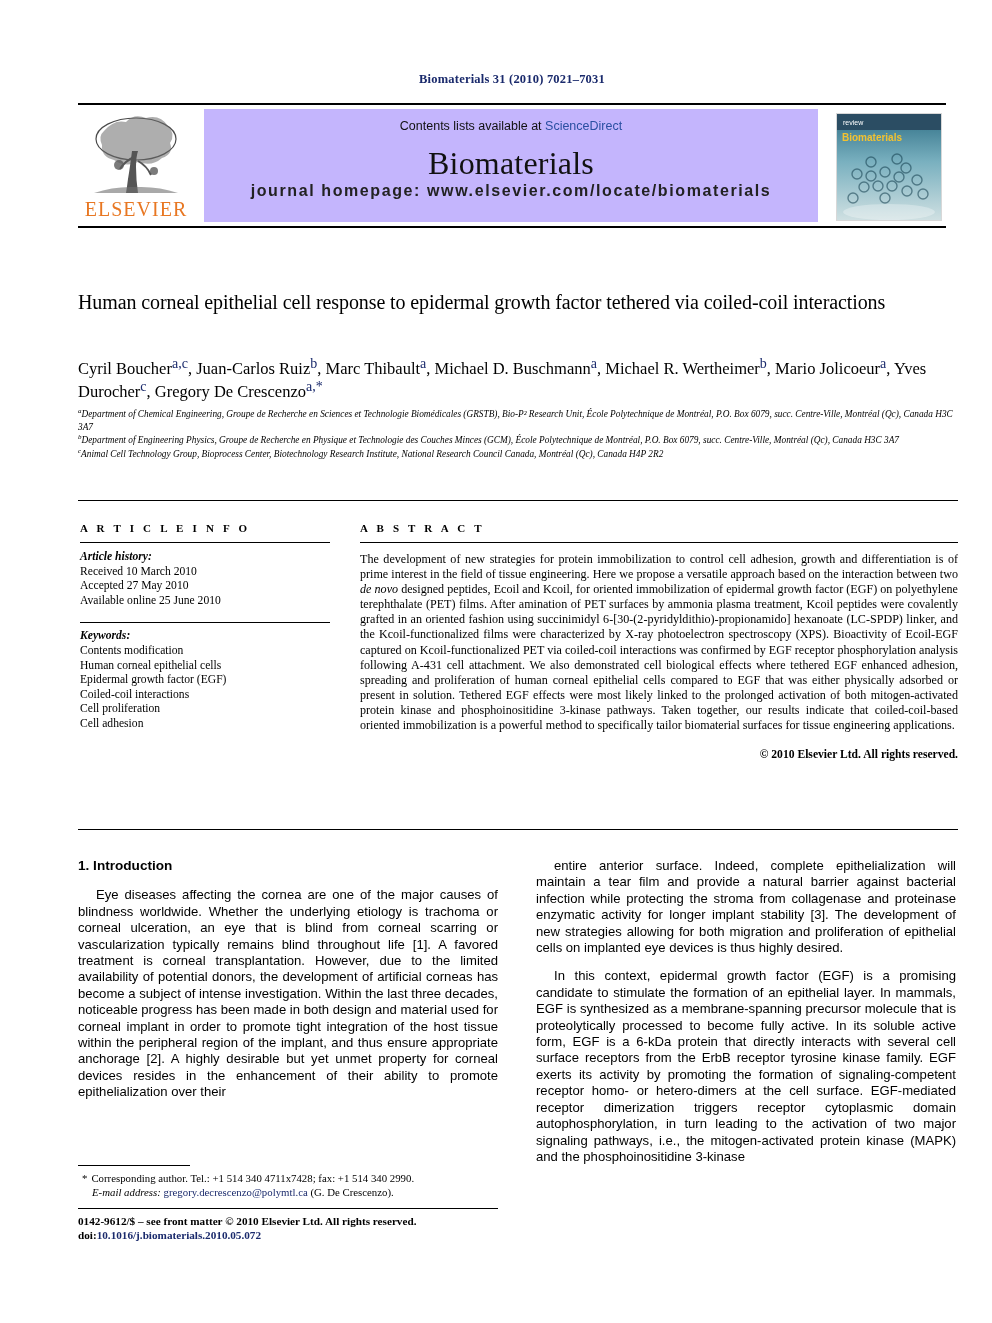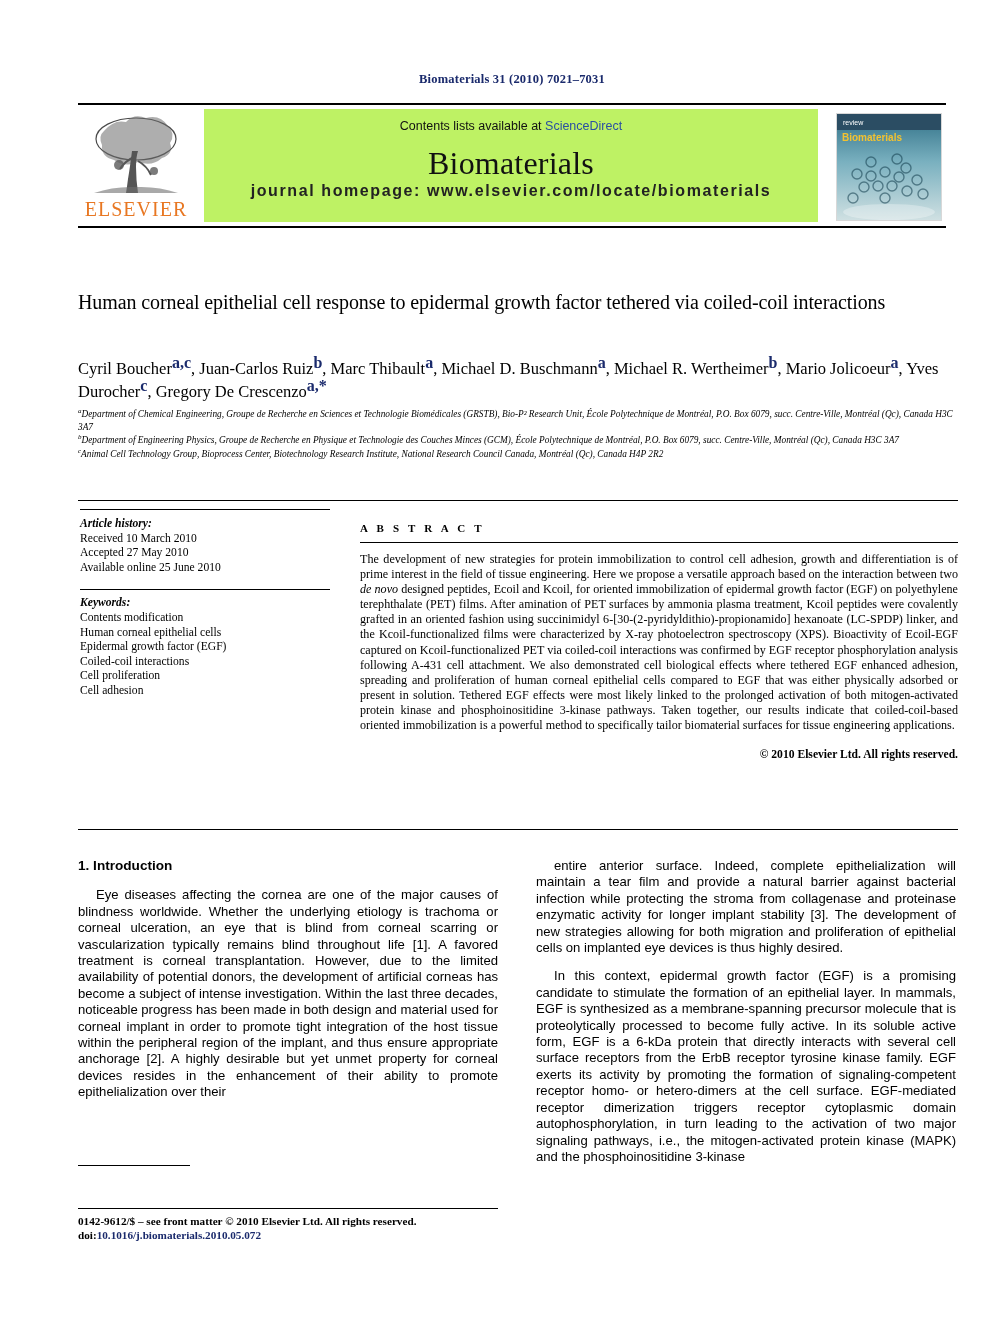--- a/index.html
+++ b/index.html
@@ -63,21 +63,21 @@
     letter-spacing: 1px;
     color: #E87722;
     margin-top: 1px;
     font-weight: normal;
   }
   .masthead-center {
     position: absolute;
     left: 126px; top: 4px;
     right: 128px;
     height: 113px;
-    background: #bef264;
+    background: #c4b5fd;
     text-align: center;
   }
   .contents-line {
     font-family: "Liberation Sans", sans-serif;
     font-size: 12.5px;
     color: #111;
     padding-top: 10px;
   }
   .contents-line .sd {
     color: #2a4fa2;
@@ -121,22 +121,22 @@
     position: absolute;
     left: 62px; top: 357px;
     width: 880px;
     font-family: "Liberation Serif", serif;
     font-size: 16.5px;
     line-height: 23px;
     color: #000;
   }
   .authors sup {
     color: #1a2a6c;
-    font-size: 16px;
-    font-weight: bold;
+    font-size: 14px;
+    font-weight: normal;
     vertical-align: super;
     line-height: 0;
   }
   .affils {
     position: absolute;
     left: 62px; top: 408px;
     width: 880px;
   }
   .affil {
     font-family: "Liberation Serif", serif;
@@ -362,20 +362,21 @@
   <div class="affils">
     <div class="affil"><sup>a</sup><span>Department of Chemical Engineering, Groupe de Recherche en Sciences et Technologie Biomédicales (GRSTB), Bio-P² Research Unit, École Polytechnique de Montréal, P.O. Box 6079, succ. Centre-Ville, Montréal (Qc), Canada H3C 3A7</span></div>
     <div class="affil"><sup>b</sup><span>Department of Engineering Physics, Groupe de Recherche en Physique et Technologie des Couches Minces (GCM), École Polytechnique de Montréal, P.O. Box 6079, succ. Centre-Ville, Montréal (Qc), Canada H3C 3A7</span></div>
     <div class="affil"><sup>c</sup><span>Animal Cell Technology Group, Bioprocess Center, Biotechnology Research Institute, National Research Council Canada, Montréal (Qc), Canada H4P 2R2</span></div>
   </div>
 
   <div class="panel">
     <div class="panel-cols">
 
       <div class="col-info">
+        <div class="sec-head">A R T I C L E   I N F O</div>
         <div class="rule"></div>
         <div class="info-group">
           <div class="ital">Article history:</div>
           <div>Received 10 March 2010</div>
           <div>Accepted 27 May 2010</div>
           <div>Available online 25 June 2010</div>
         </div>
         <div class="rule" style="margin-top:14px;"></div>
         <div class="info-group second">
           <div class="ital">Keywords:</div>
@@ -402,20 +403,24 @@
     <div class="sec-title">1. Introduction</div>
     <p class="para">Eye diseases affecting the cornea are one of the major causes of blindness worldwide. Whether the underlying etiology is trachoma or corneal ulceration, an eye that is blind from corneal scarring or vascularization typically remains blind throughout life [1]. A favored treatment is corneal transplantation. However, due to the limited availability of potential donors, the development of artificial corneas has become a subject of intense investigation. Within the last three decades, noticeable progress has been made in both design and material used for corneal implant in order to promote tight integration of the host tissue within the peripheral region of the implant, and thus ensure appropriate anchorage [2]. A highly desirable but yet unmet property for corneal devices resides in the enhancement of their ability to promote epithelialization over their</p>
   </div>
 
   <div class="body-col right">
     <p class="para">entire anterior surface. Indeed, complete epithelialization will maintain a tear film and provide a natural barrier against bacterial infection while protecting the stroma from collagenase and proteinase enzymatic activity for longer implant stability [3]. The development of new strategies allowing for both migration and proliferation of epithelial cells on implanted eye devices is thus highly desired.</p>
     <p class="para">In this context, epidermal growth factor (EGF) is a promising candidate to stimulate the formation of an epithelial layer. In mammals, EGF is synthesized as a membrane-spanning precursor molecule that is proteolytically processed to become fully active. In its soluble active form, EGF is a 6-kDa protein that directly interacts with several cell surface receptors from the ErbB receptor tyrosine kinase family. EGF exerts its activity by promoting the formation of signaling-competent receptor homo- or hetero-dimers at the cell surface. EGF-mediated receptor dimerization triggers receptor cytoplasmic domain autophosphorylation, in turn leading to the activation of two major signaling pathways, i.e., the mitogen-activated protein kinase (MAPK) and the phosphoinositidine 3-kinase</p>
   </div>
 
   <div class="footnote-rule"></div>
+  <div class="footnote">
+    <div class="footnote-l2" style="text-indent:-10px;"><span class="star">*</span><span>Corresponding author. Tel.: +1 514 340 4711x7428; fax: +1 514 340 2990.</span></div>
+    <div class="footnote-l2"><span class="em">E-mail address:</span> <span class="mail">gregory.decrescenzo@polymtl.ca</span><span> (G. De Crescenzo).</span></div>
+  </div>
 
   <div class="bottom-rule"></div>
   <div class="frontmatter">
     <div>0142-9612/$ – see front matter © 2010 Elsevier Ltd. All rights reserved.</div>
     <div><span>doi:</span><span class="doi">10.1016/j.biomaterials.2010.05.072</span></div>
   </div>
 
 </div>
 
 </body></html>

